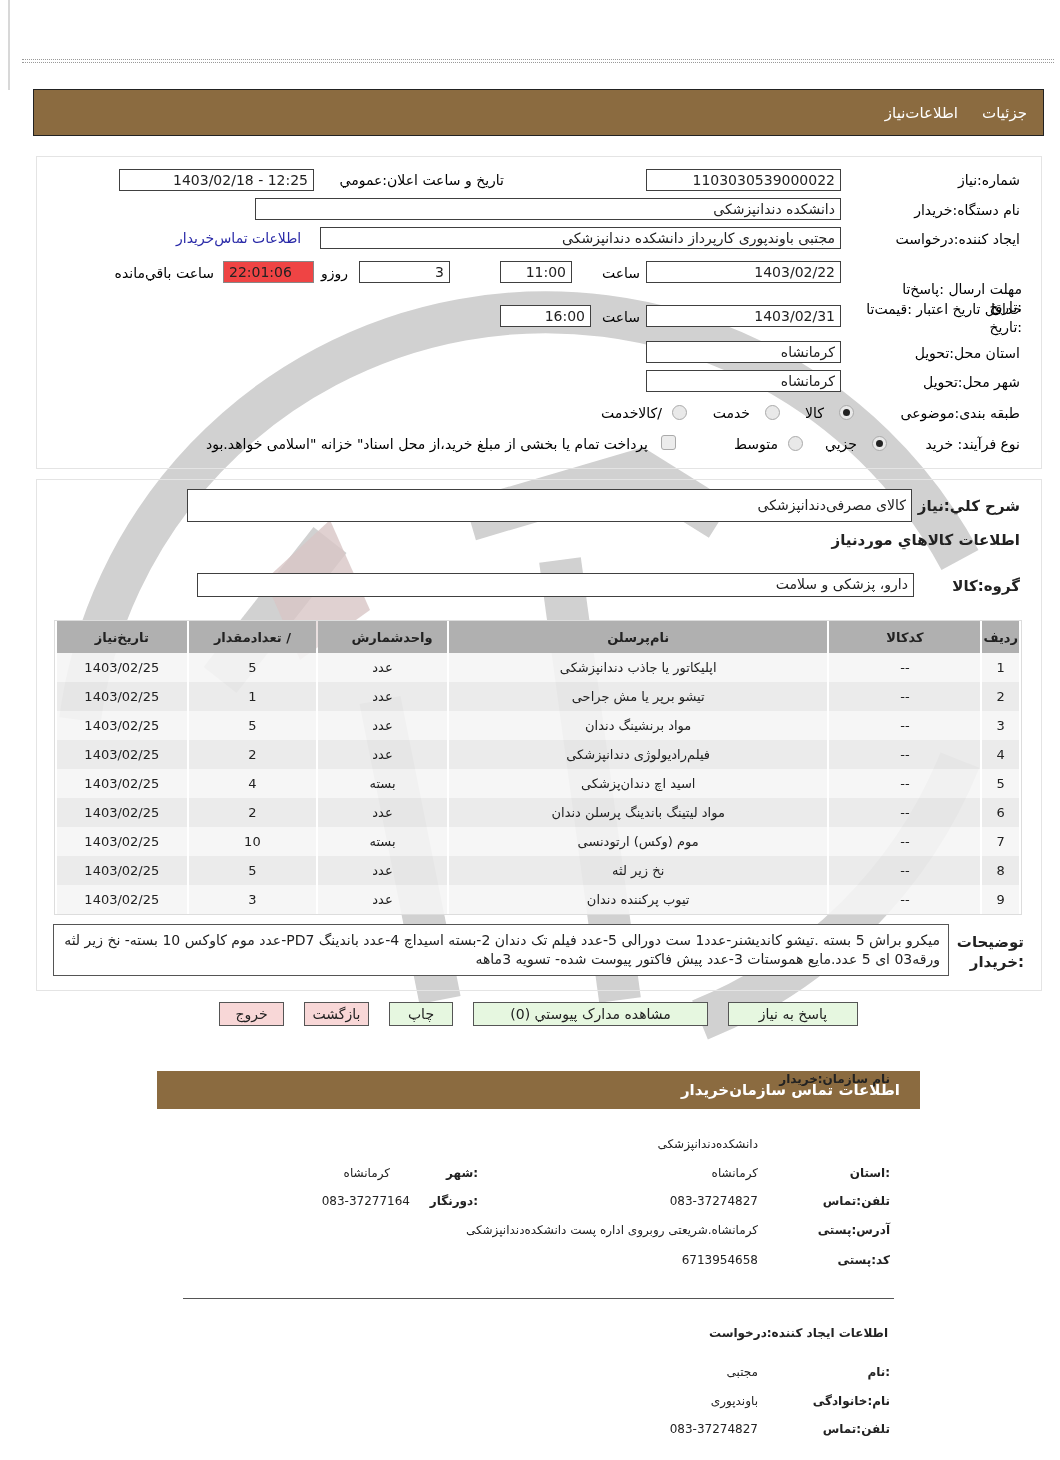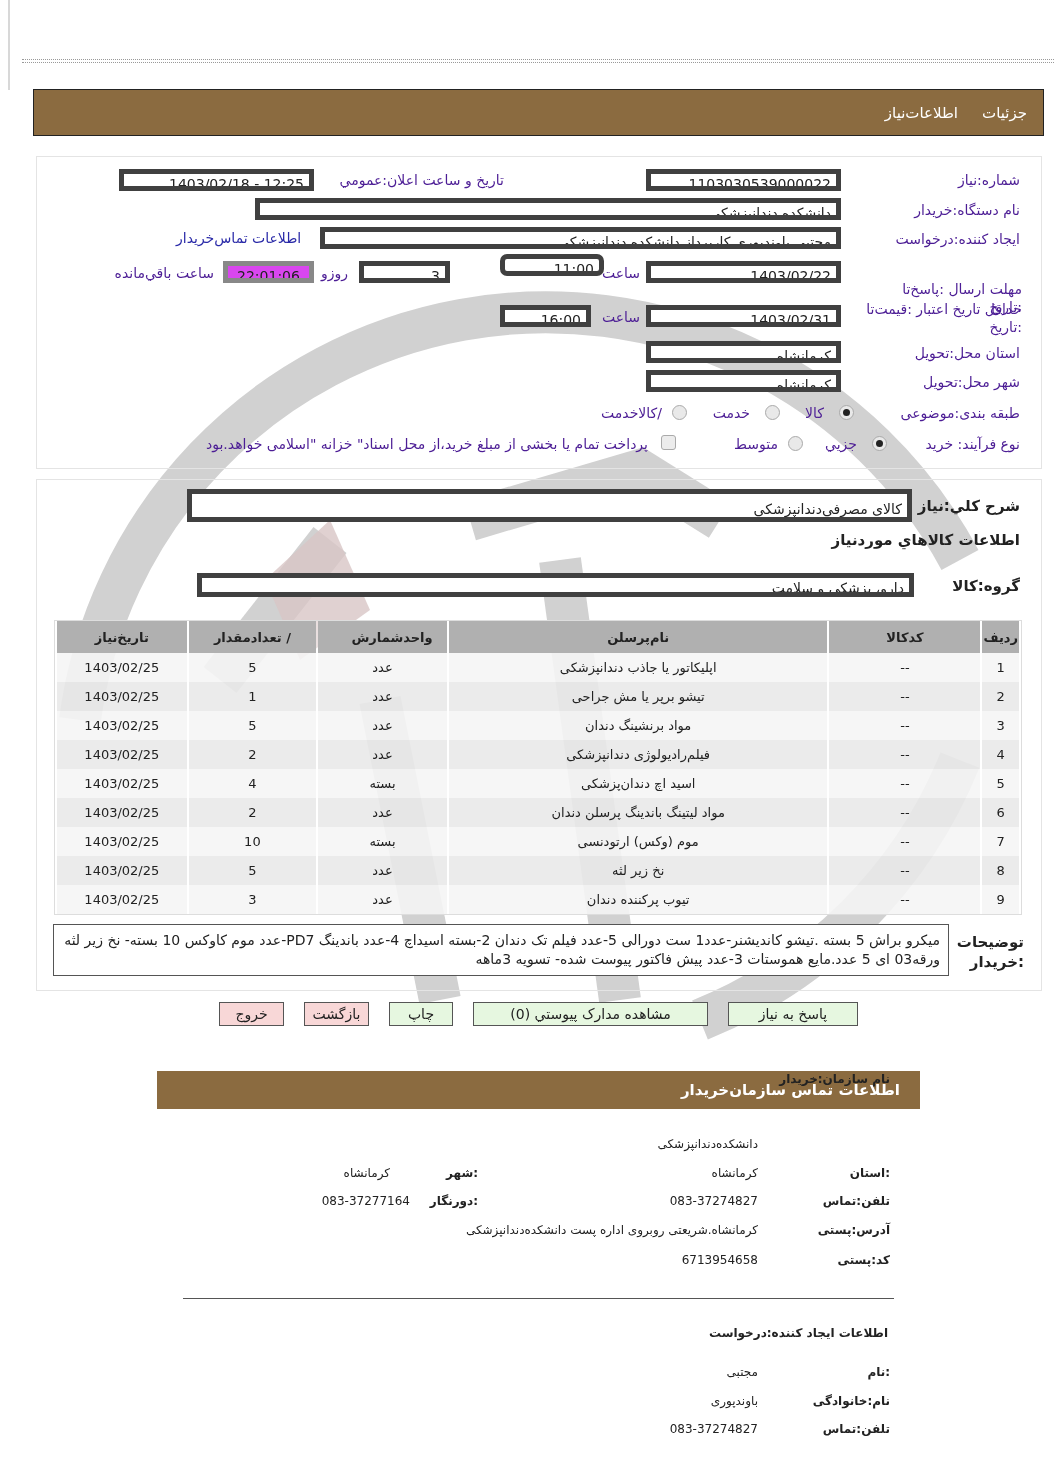--- a/index.html
+++ b/index.html
@@ -30,28 +30,28 @@
     color: #fff; font-size: 15px;
     display: flex; align-items: center; justify-content: flex-start;
     padding-right: 16px;
   }
   .topbar span { margin-left: 24px; }
 
   .panel { position: absolute; border: 1px solid #e4e4e4; background: rgba(255,255,255,0.0); }
   .panel1 { left: 36px; top: 156px; width: 1006px; height: 313px; }
   .panel2 { left: 36px; top: 479px; width: 1006px; height: 512px; }
 
-  .lbl { position: absolute; font-size: 14px; color: #4c1d95; white-space: nowrap; direction: rtl; text-align: right; }
+  .lbl { position: absolute; font-size: 14px; color: #000000; white-space: nowrap; direction: rtl; text-align: right; }
   .box {
-    position: absolute; height: 22px; border: 5px solid #404040; background: #fff;
+    position: absolute; height: 22px; border: 1px solid #404040; background: #fff;
     font-size: 14px; line-height: 20px; padding: 0 5px; white-space: nowrap; overflow: hidden;
     direction: rtl; text-align: right;
   }
   .box.ltr { direction: ltr; text-align: right; }
-  .box.timer { background: #d946ef; text-align: center; border-color: #888; }
+  .box.timer { background: #ef4444; text-align: left; border-color: #888; }
   .link { position: absolute; color: #2a2aa8; font-size: 14px; white-space: nowrap; direction: rtl; }
 
   .radio {
     position: absolute; width: 15px; height: 15px; border-radius: 50%;
     border: 1px solid #aaa; background: #e9e9e9;
   }
   .radio.on::after {
     content: ""; position: absolute; left: 3px; top: 3px; width: 7px; height: 7px; border-radius: 50%; background: #222;
   }
   .checkbox { position: absolute; width: 15px; height: 15px; border: 1px solid #aaa; border-radius: 3px; background: #ececec; }
@@ -133,21 +133,21 @@
   <div class="lbl" style="right:40px; top:231px;">ایجاد کننده:درخواست</div>
   <div class="box" style="left:320px; top:227px; width:521px;">مجتبی  باوندپوری کارپرداز دانشکده دندانپزشکی</div>
   <div class="link" style="left:176px; top:230px;">اطلاعات تماس‌خریدار</div>
 
   <div class="lbl" style="right:38px; top:256px; line-height:18px;margin-top:24px;">
     <div>مهلت ارسال :پاسخ‌تا</div>
     <div>:تاریخ</div>
   </div>
   <div class="box ltr" style="left:646px; top:261px; width:195px;">1403/02/22</div>
   <div class="lbl" style="right:420px; top:265px;">ساعت</div>
-  <div class="box ltr" style="left:500px; top:254px; width:104px;border-radius:7px;">11:00</div>
+  <div class="box ltr" style="left:500px; top:261px; width:72px;">11:00</div>
   <div class="box ltr" style="left:359px; top:261px; width:91px;">3</div>
   <div class="lbl" style="right:712px; top:265px;">روزو</div>
   <div class="box timer ltr" style="left:223px; top:261px; width:91px;">22:01:06</div>
   <div class="lbl" style="right:846px; top:265px;">ساعت باقي‌مانده</div>
 
   <div class="lbl" style="right:38px; top:300px; line-height:18px;">
     <div>حداقل تاریخ اعتبار :قیمت‌تا</div>
     <div>:تاریخ</div>
   </div>
   <div class="box ltr" style="left:646px; top:305px; width:195px;">1403/02/31</div>

